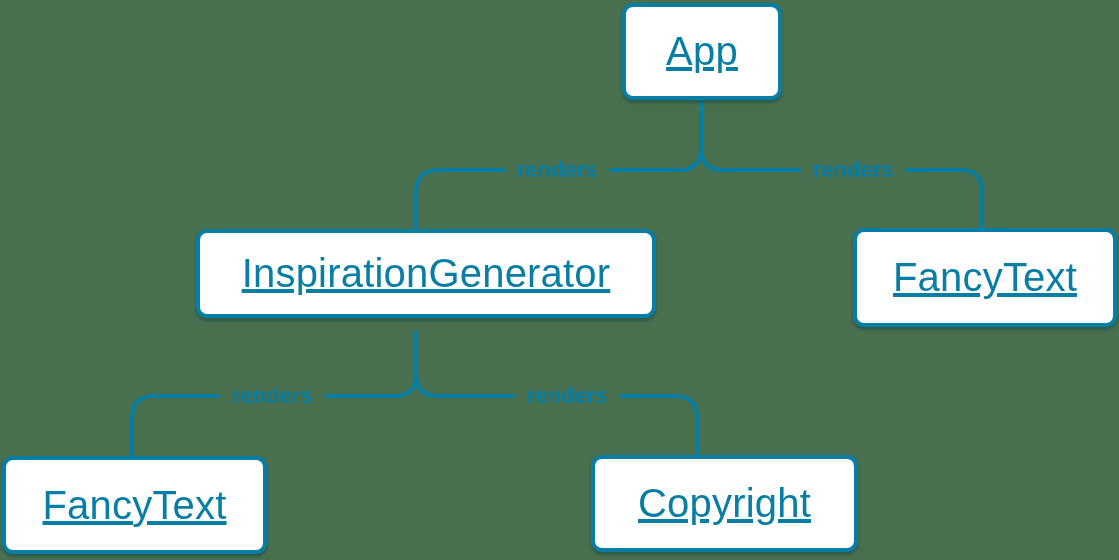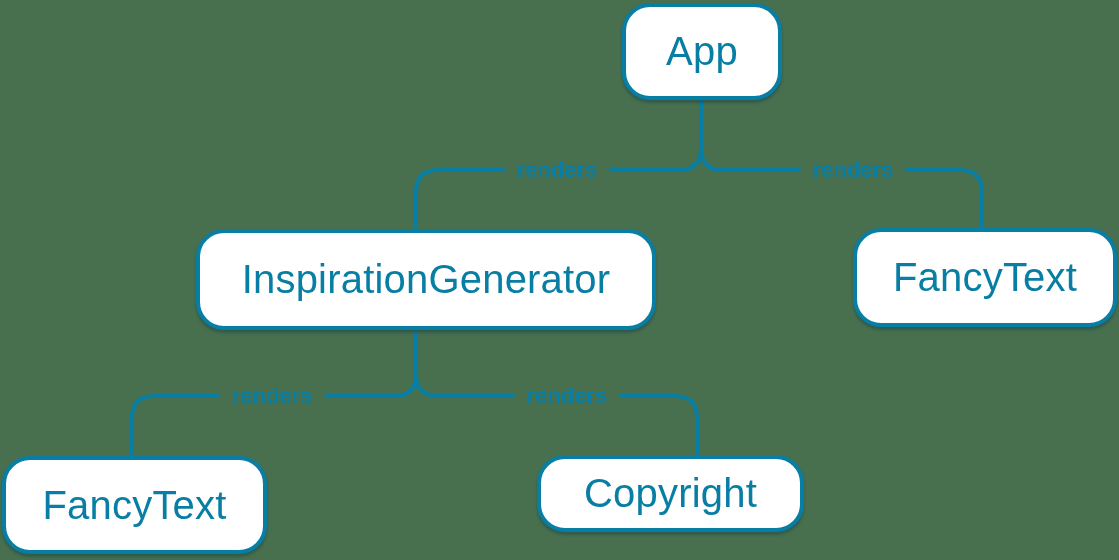--- a/index.html
+++ b/index.html
@@ -24,29 +24,30 @@
   }
   .connectors path {
     fill: none;
     stroke: var(--accent);
     stroke-width: 4;
   }
   .node {
     position: absolute;
     background: var(--node-fill);
     border: 4px solid var(--accent);
-    border-radius: 28px;
+    border-radius: 11px;
     display: flex;
     align-items: center;
     justify-content: center;
     color: var(--accent);
     font-size: 40px;
     font-weight: 500;
     letter-spacing: 0.2px;
     box-shadow: 0 3px 3px rgba(5, 50, 70, 0.35);
+    text-decoration: underline;
   }
   .edge-label {
     position: absolute;
     transform: translate(-50%, -50%);
     background: var(--bg);
     color: var(--accent);
     font-size: 22px;
     font-weight: 700;
     padding: 0 12px;
     white-space: nowrap;
@@ -65,21 +66,21 @@
     <path d="M 416 331 V 374 Q 416 396 438 396 H 675 Q 697 396 697 418 V 456"></path>
   </svg>
 
   <div class="edge-label" style="left:557px; top:170px">renders</div>
   <div class="edge-label" style="left:853px; top:170px">renders</div>
   <div class="edge-label" style="left:272px; top:396px">renders</div>
   <div class="edge-label" style="left:567px; top:396px">renders</div>
 
   <div class="node" style="left:622px; top:3px; width:160px; height:97px">App</div>
 
-  <div class="node" style="left:196px; top:229px; width:460px; height:101px">InspirationGenerator</div>
+  <div class="node" style="left:196px; top:229px; width:460px; height:89px">InspirationGenerator</div>
 
   <div class="node" style="left:853px; top:228px; width:264px; height:99px">FancyText</div>
 
   <div class="node" style="left:2px; top:456px; width:265px; height:98px">FancyText</div>
 
-  <div class="node" style="left:537px; top:455px; width:267px; height:77px">Copyright</div>
+  <div class="node" style="left:591px; top:455px; width:267px; height:97px">Copyright</div>
 
 </div>
 
 </body></html>

